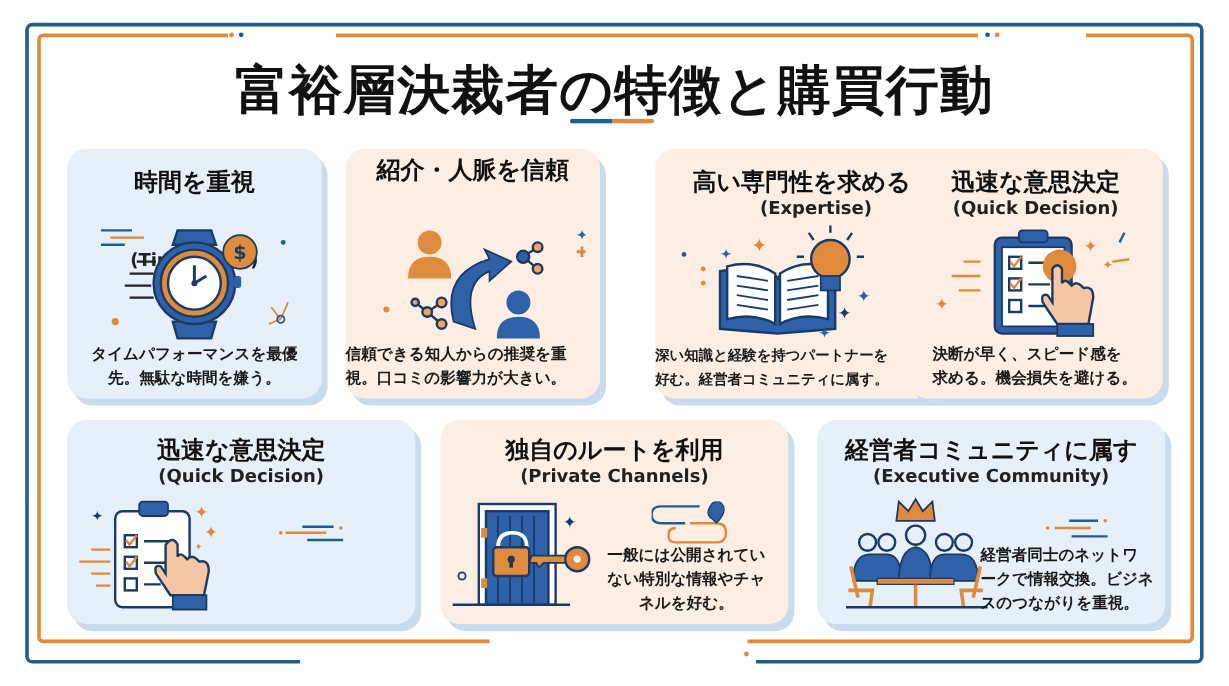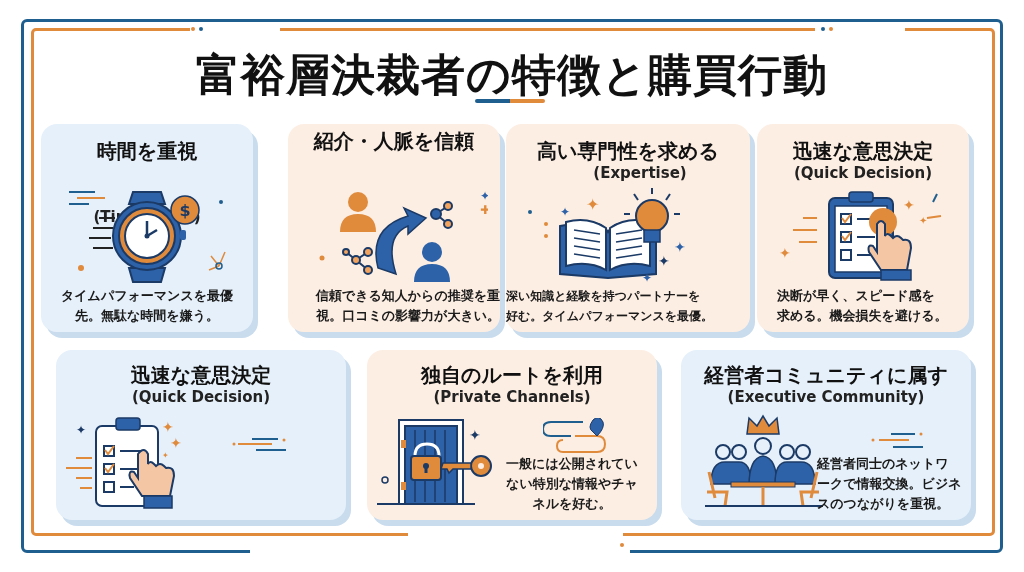--- a/index.html
+++ b/index.html
@@ -49,21 +49,21 @@
 <div class="dot" style="left:821px; top:27px; background:#1f5f8f;"></div>
 <div class="dot" style="left:829px; top:27px; background:#e08a3c;"></div>
 <div class="dot" style="left:620px; top:543px; background:#e08a3c;"></div>
 
 <h1 class="title">富裕層決裁者の特徴と購買行動</h1>
 <div class="title-underline">
   <span style="background:#1f5f8f"></span>
     <span style="background:#e08a3c"></span>
 </div>
 
-<div class="card blue" style="left:41px; top:124px; width:212px; height:208px;padding-left:32px;">
+<div class="card blue" style="left:56px; top:124px; width:212px; height:208px;padding-left:32px;">
   <div class="c-title" style="top:14px;">時間を重視</div>
   <div class="c-sub" style="top:40px;margin-top:44px;">(Time Value)</div>
   <svg class="icon" style="left:28px; top:62px;" width="160" height="100" viewBox="0 0 160 100">
     <line x1="0" y1="6" x2="26" y2="6" stroke="#1f5f8f" stroke-width="2"></line>
     <line x1="8" y1="12" x2="36" y2="12" stroke="#e08a3c" stroke-width="2"></line>
     <line x1="0" y1="18" x2="20" y2="18" stroke="#1f5f8f" stroke-width="2"></line>
     <line x1="30" y1="32" x2="46" y2="32" stroke="#222" stroke-width="2"></line>
     <line x1="24" y1="42" x2="44" y2="42" stroke="#222" stroke-width="2"></line>
     <line x1="20" y1="52" x2="42" y2="52" stroke="#222" stroke-width="2"></line>
     <line x1="24" y1="62" x2="44" y2="62" stroke="#222" stroke-width="2"></line>
@@ -108,27 +108,27 @@
         <line x1="38" y1="64" x2="48" y2="72"></line>
       <circle cx="48" cy="72" r="4"></circle>
         <circle cx="60" cy="64" r="4"></circle>
         <circle cx="60" cy="82" r="4"></circle>
         <circle cx="38" cy="64" r="3"></circle>
     </g>
     <circle cx="14" cy="70" r="2.5" fill="#e08a3c"></circle>
     <text x="172" y="12" font-size="12" fill="#2d62a8" font-family="DejaVu Sans, sans-serif">✦</text>
     <text x="172" y="26" font-size="12" fill="#e08a3c" font-family="DejaVu Sans, sans-serif">✚</text>
   </svg>
-  <div class="c-desc" style="left:0; width:100%; text-align:right; top:162px;">
+  <div class="c-desc" style="left:0; width:100%; text-align:left; top:162px;">
     <div>信頼できる知人からの推奨を重</div>
     <div>視。口コミの影響力が大きい。</div>
   </div>
 </div>
 
-<div class="card peach" style="left:506px; top:124px; width:244px; height:208px;">
+<div class="card peach" style="left:546px; top:124px; width:244px; height:208px;">
   <div class="c-title" style="top:14px;">高い専門性を求める</div>
   <div class="c-sub" style="top:40px;padding-left:24px;">(Expertise)</div>
   <svg class="icon" style="left:18px; top:62px;" width="180" height="100" viewBox="0 0 180 100">
     <circle cx="6" cy="26" r="2" fill="#1f5f8f"></circle>
     <circle cx="22" cy="38" r="2" fill="#e08a3c"></circle>
     <circle cx="22" cy="50" r="2" fill="#e08a3c"></circle>
     <text x="36" y="30" font-size="12" fill="#2d62a8" font-family="DejaVu Sans, sans-serif">✦</text>
     <text x="62" y="24" font-size="16" fill="#e08a3c" font-family="DejaVu Sans, sans-serif">✦</text>
     <path d="M36 40 L60 36 Q78 36 84 46 Q90 36 108 36 L132 40 L132 88 L84 92 L36 88 Z" fill="#2d62a8" stroke="#1b3a66" stroke-width="2"></path>
     <path d="M42 36 Q64 30 82 42 L82 84 Q64 74 42 80 Z" fill="#fff" stroke="#1b3a66" stroke-width="2"></path>
@@ -151,21 +151,21 @@
         <line x1="146" y1="8" x2="142" y2="14"></line>
       <line x1="150" y1="28" x2="156" y2="28"></line>
         <line x1="106" y1="28" x2="100" y2="28"></line>
     </g>
     <text x="150" y="66" font-size="14" fill="#2d62a8" font-family="DejaVu Sans, sans-serif">✦</text>
     <text x="134" y="80" font-size="14" fill="#1b3a66" font-family="DejaVu Sans, sans-serif">✦</text>
     <text x="118" y="96" font-size="12" fill="#2d62a8" font-family="DejaVu Sans, sans-serif">✦</text>
   </svg>
   <div class="c-desc" style="left:0; width:100%; text-align:left; top:162px; font-size:12px;">
     <div>深い知識と経験を持つパートナーを</div>
-    <div>好む。タイムパフォーマンスを最優。</div>
+    <div>好む。経営者コミュニティに属す。</div>
   </div>
 </div>
 
 <div class="card peach" style="left:757px; top:124px; width:212px; height:208px;">
   <div class="c-title" style="top:14px;">迅速な意思決定</div>
   <div class="c-sub" style="top:40px;">(Quick Decision)</div>
   <svg class="icon" style="left:20px; top:64px;" width="180" height="98" viewBox="0 0 180 98">
     <g stroke="#e08a3c" stroke-width="2">
       <line x1="26" y1="30" x2="40" y2="30"></line>
         <line x1="16" y1="42" x2="40" y2="42"></line>

